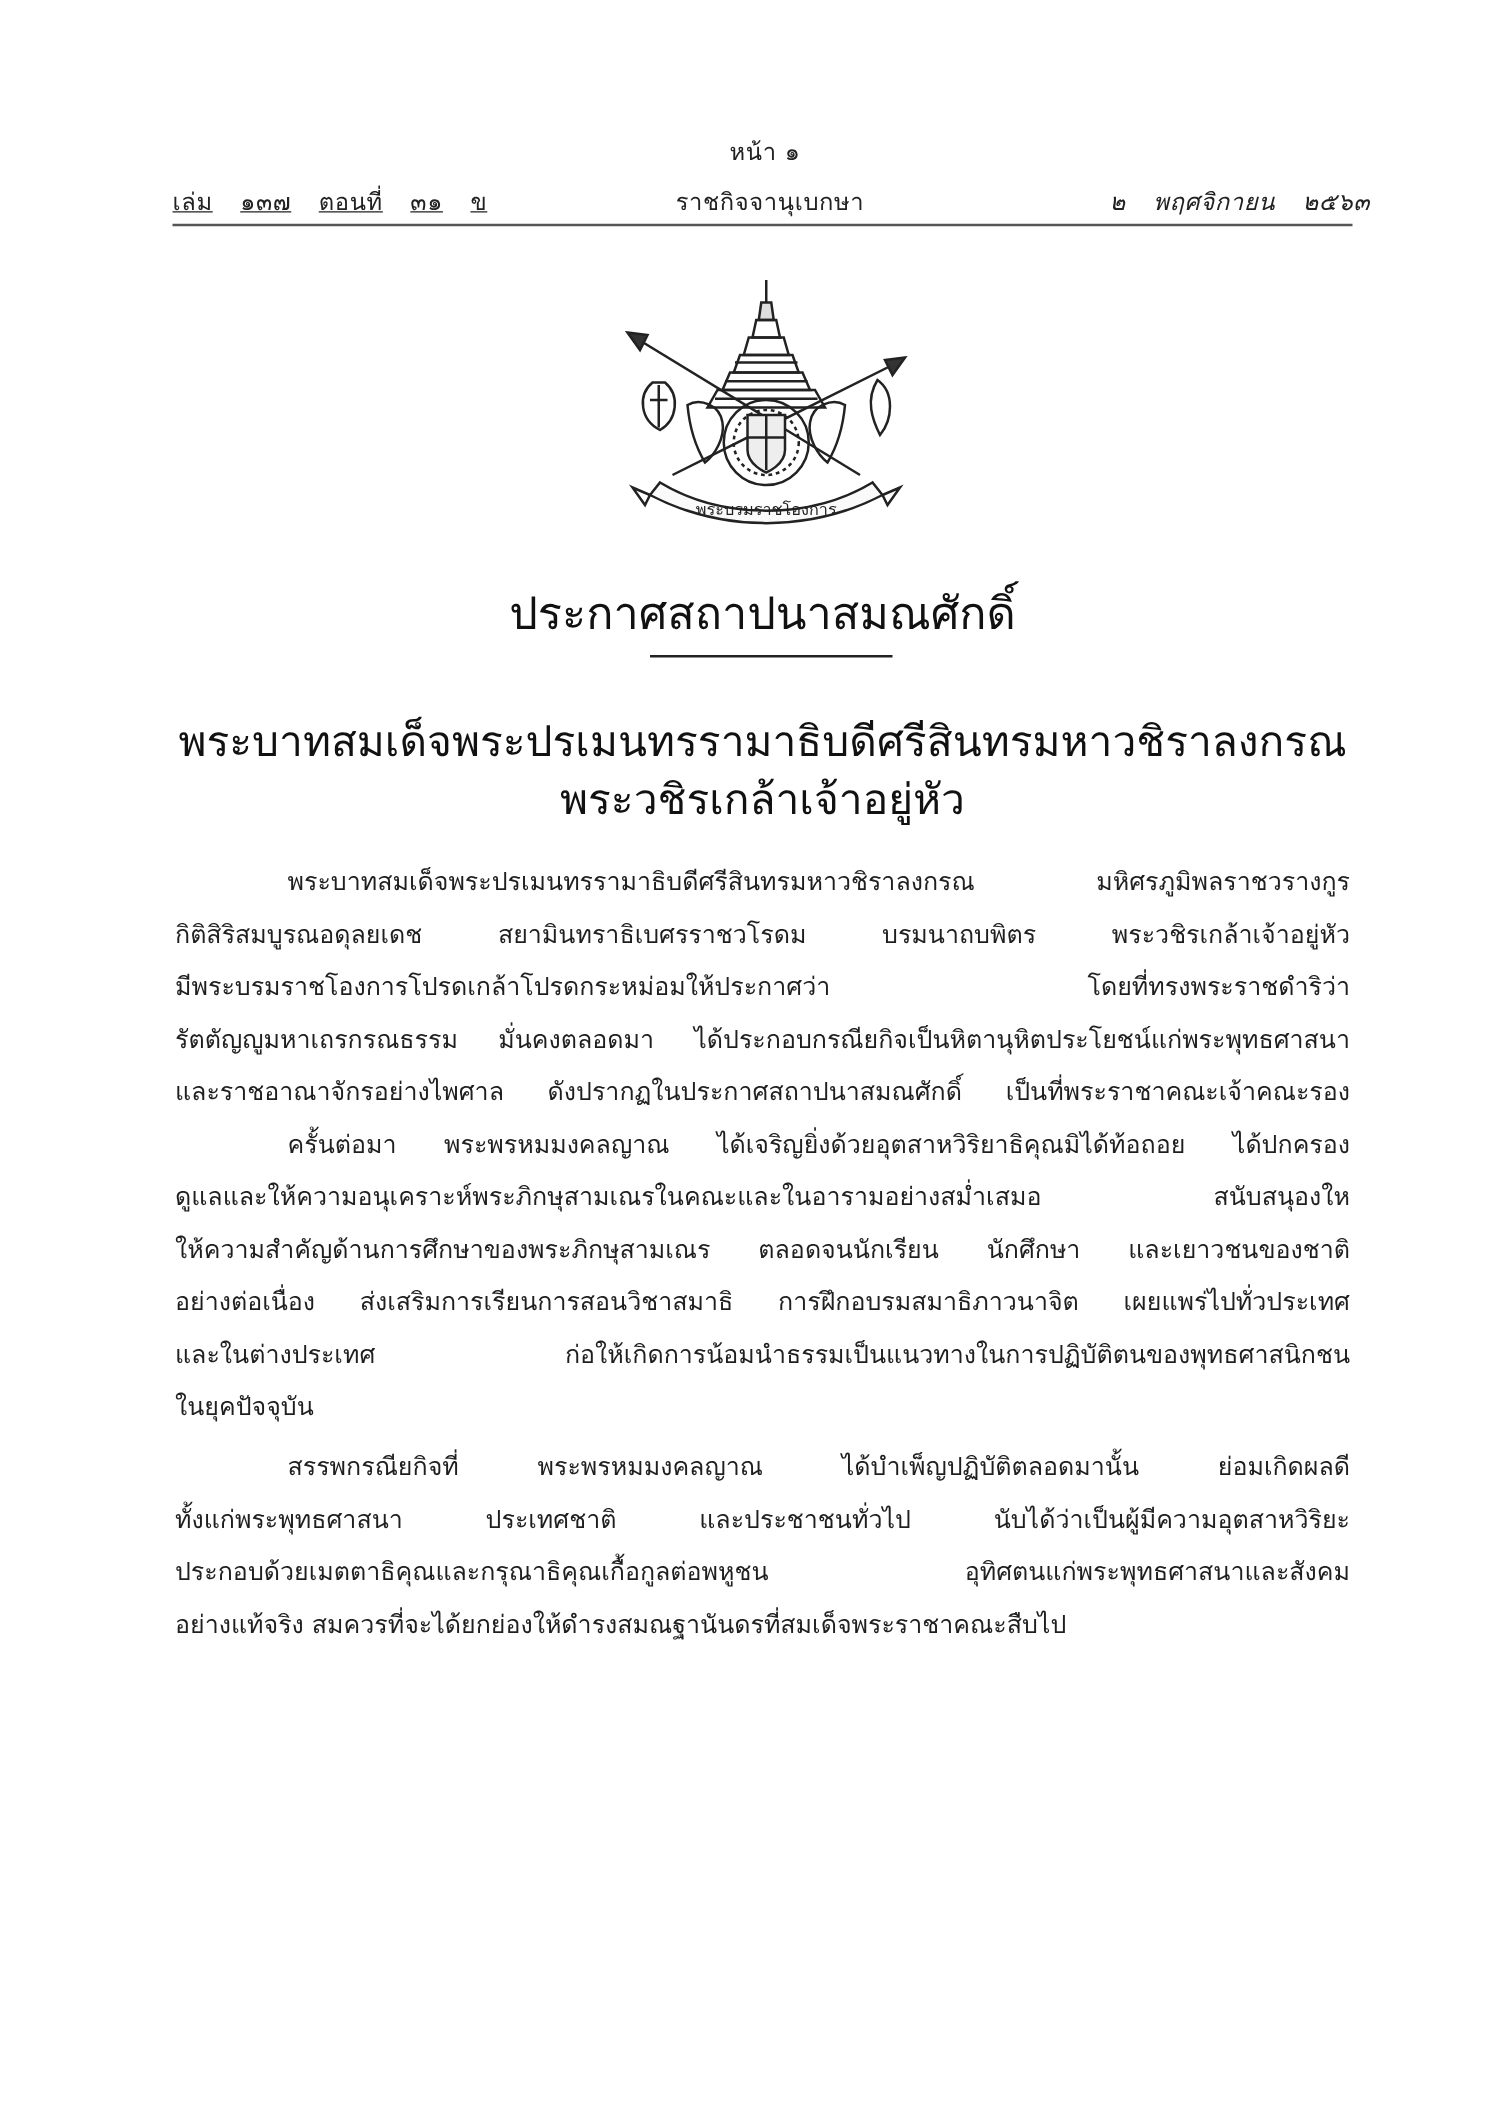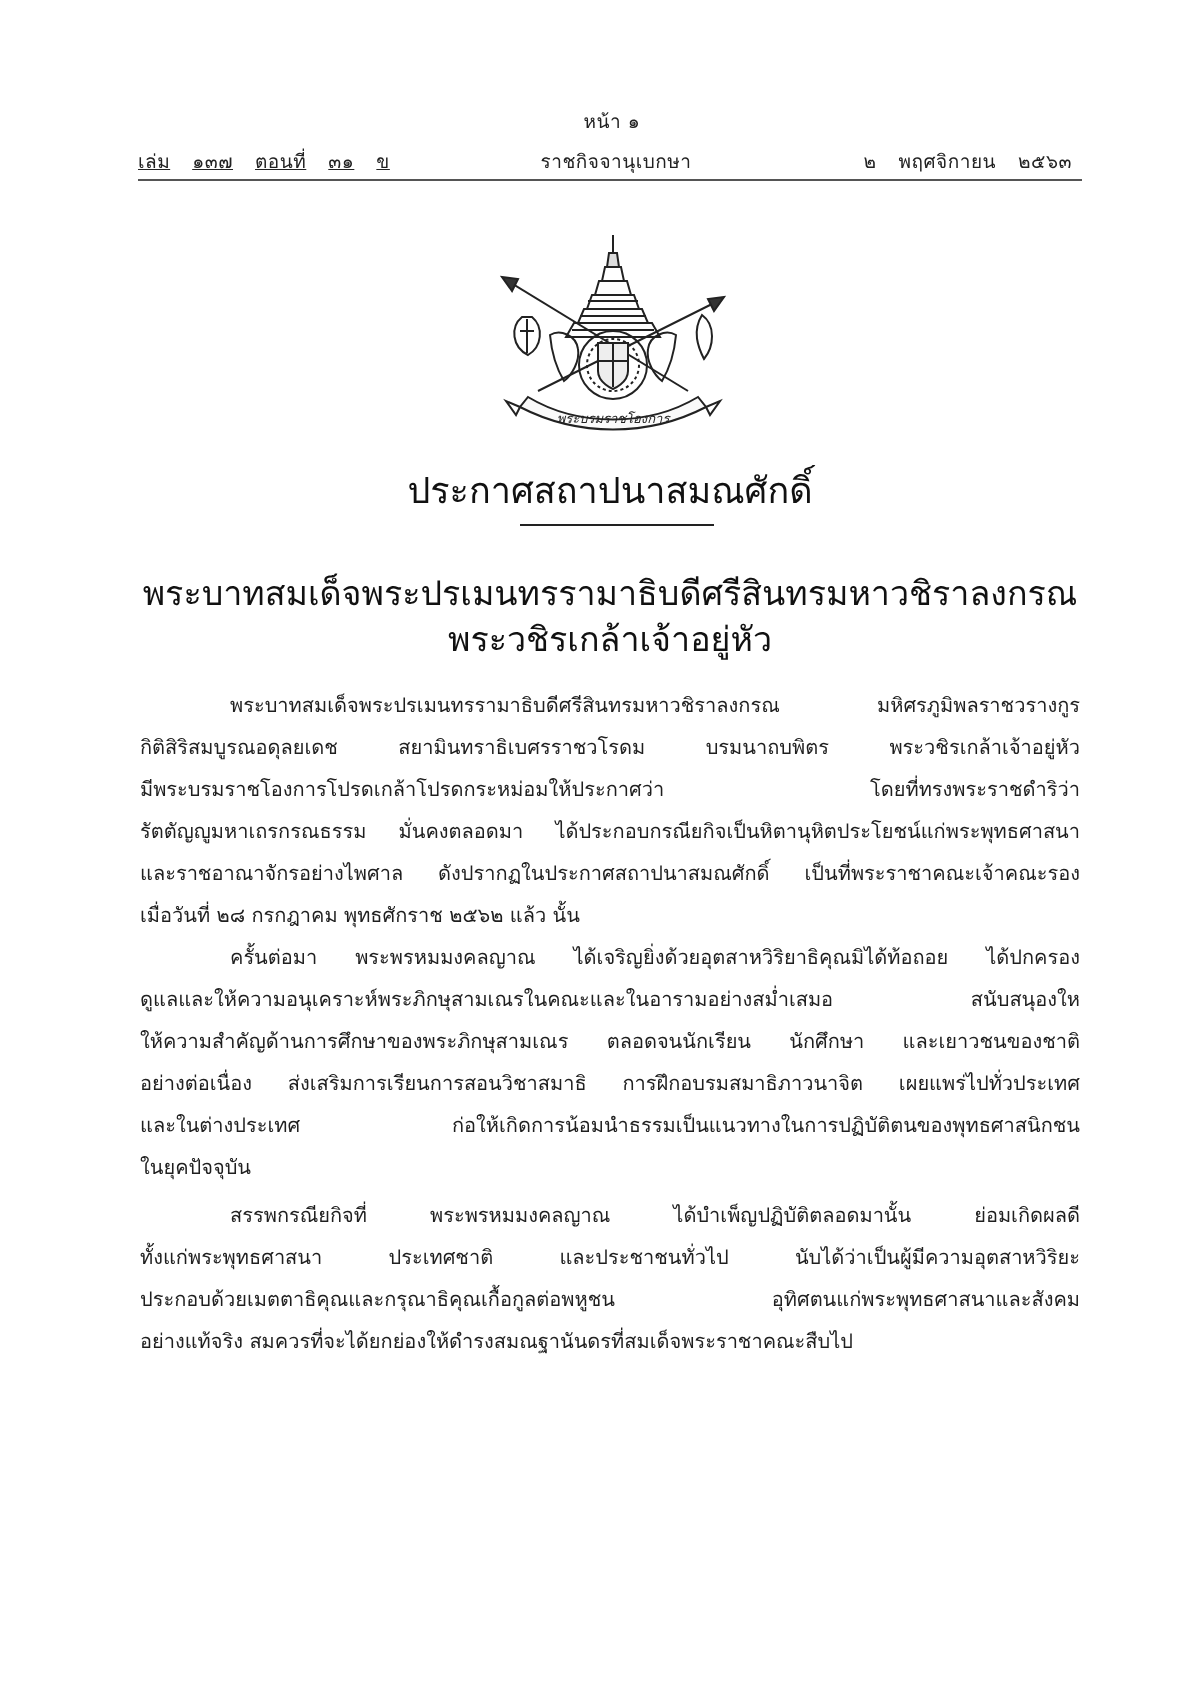--- a/index.html
+++ b/index.html
@@ -4,24 +4,24 @@
 <style>
   html, body { margin: 0; padding: 0; background: #ffffff; }
   body { width: 1200px; height: 1702px; position: relative; overflow: hidden;
          font-family: "DejaVu Sans", "Liberation Sans", sans-serif; color: #1a1a1a; }
   .abs { position: absolute; white-space: nowrap; }
   .hdr { font-size: 19px; color: #222; letter-spacing: 0.5px; }
   .page-num { left: 0; width: 1224px; text-align: center; top: 106px; }
   .meta-left { left: 138px; top: 146px; text-decoration: underline; }
   .meta-left span { margin-right: 22px; }
   .meta-center { left: 0; width: 1232px; text-align: center; top: 146px; }
-  .meta-right { right: 128px; top: 146px; }
+  .meta-right { right: 104px; top: 146px; font-style: italic; }
   .meta-right span { margin-left: 22px; }
   .hdr-rule { left: 138px; top: 179px; width: 944px; height: 2px; background: #555; }
-  .crest { left: 488px; top: 231px; width: 250px; height: 200px; font-style: italic; }
+  .crest { left: 488px; top: 220px; width: 250px; height: 200px; }
   .title { left: 0; width: 1220px; text-align: center; top: 462px; font-size: 36px; color: #111; }
   .title-rule { left: 520px; top: 524px; width: 194px; height: 2px; background: #222; }
   .king1 { left: 0; width: 1220px; text-align: center; top: 566px; font-size: 34px; color: #111; }
   .king2 { left: 0; width: 1220px; text-align: center; top: 612px; font-size: 34px; color: #111; }
   .body { position: absolute; left: 140px; width: 940px; top: 684px; font-size: 20px; line-height: 42px; color: #1f1f1f; }
   .para { margin: 0; }
   .line { display: block; white-space: nowrap; text-align: justify; text-align-last: justify; height: 42px; overflow: hidden; }
   .line.last { text-align-last: left; }
   .line.indent { padding-left: 90px; }
   .para + .para { margin-top: 0; }
@@ -93,21 +93,20 @@
 <div class="abs king1">พระบาทสมเด็จพระปรเมนทรรามาธิบดีศรีสินทรมหาวชิราลงกรณ</div>
 <div class="abs king2">พระวชิรเกล้าเจ้าอยู่หัว</div>
 
 <div class="body">
   <div class="para">
     <span class="line indent">พระบาทสมเด็จพระปรเมนทรรามาธิบดีศรีสินทรมหาวชิราลงกรณ มหิศรภูมิพลราชวรางกูร</span>
     <span class="line">กิติสิริสมบูรณอดุลยเดช สยามินทราธิเบศรราชวโรดม บรมนาถบพิตร พระวชิรเกล้าเจ้าอยู่หัว</span>
     <span class="line">มีพระบรมราชโองการโปรดเกล้าโปรดกระหม่อมให้ประกาศว่า โดยที่ทรงพระราชดำริว่า</span>
     <span class="line">รัตตัญญูมหาเถรกรณธรรม มั่นคงตลอดมา ได้ประกอบกรณียกิจเป็นหิตานุหิตประโยชน์แก่พระพุทธศาสนา</span>
     <span class="line">และราชอาณาจักรอย่างไพศาล ดังปรากฏในประกาศสถาปนาสมณศักดิ์ เป็นที่พระราชาคณะเจ้าคณะรอง</span>
-    <span class="line last">เมื่อวันที่ ๒๘ กรกฎาคม พุทธศักราช ๒๕๖๒ แล้ว นั้น</span>
   </div>
   <div class="para">
     <span class="line indent">ครั้นต่อมา พระพรหมมงคลญาณ ได้เจริญยิ่งด้วยอุตสาหวิริยาธิคุณมิได้ท้อถอย ได้ปกครอง</span>
     <span class="line">ดูแลและให้ความอนุเคราะห์พระภิกษุสามเณรในคณะและในอารามอย่างสม่ำเสมอ สนับสนุองให</span>
     <span class="line">ให้ความสำคัญด้านการศึกษาของพระภิกษุสามเณร ตลอดจนนักเรียน นักศึกษา และเยาวชนของชาติ</span>
     <span class="line">อย่างต่อเนื่อง ส่งเสริมการเรียนการสอนวิชาสมาธิ การฝึกอบรมสมาธิภาวนาจิต เผยแพร่ไปทั่วประเทศ</span>
     <span class="line">และในต่างประเทศ ก่อให้เกิดการน้อมนำธรรมเป็นแนวทางในการปฏิบัติตนของพุทธศาสนิกชน</span>
     <span class="line last">ในยุคปัจจุบัน</span>
   </div>
   <div class="para gap-before">

